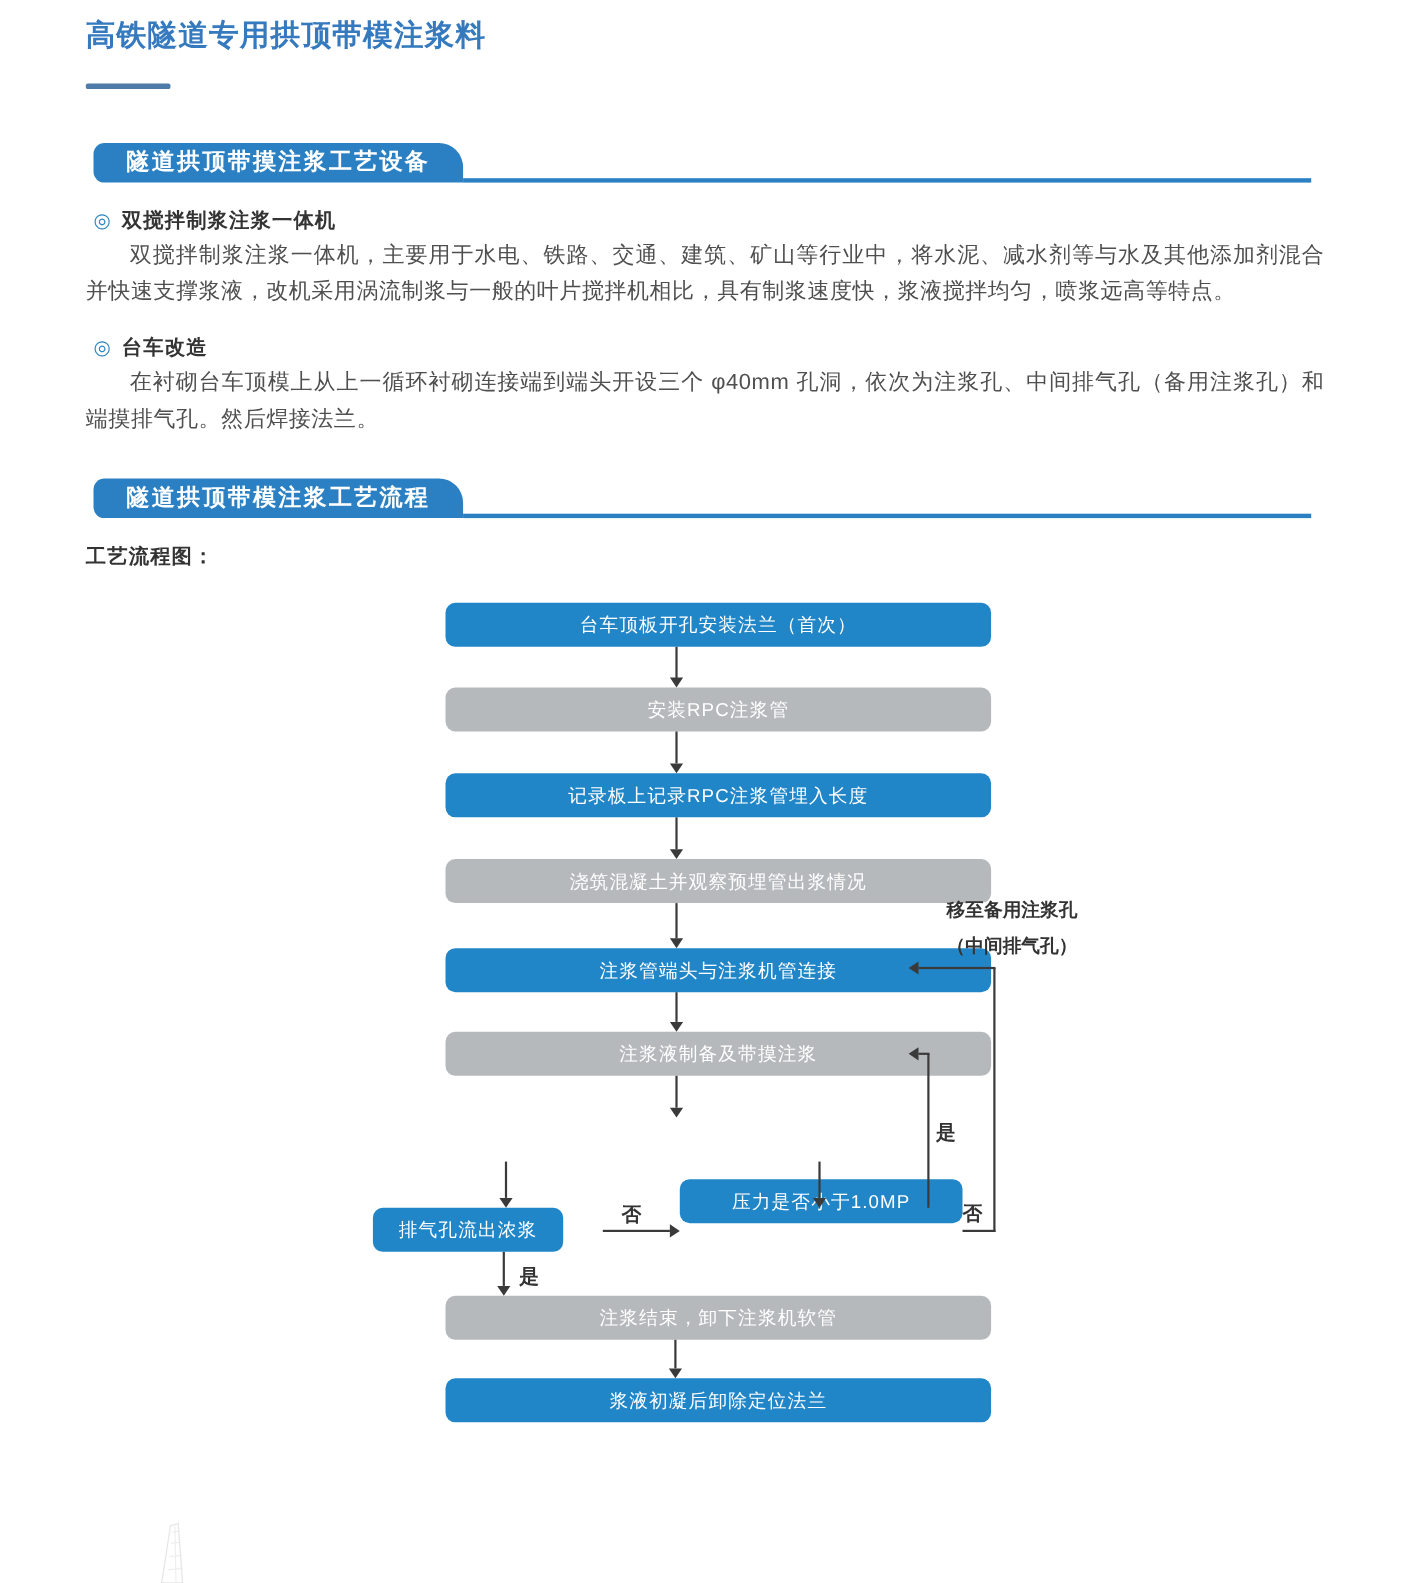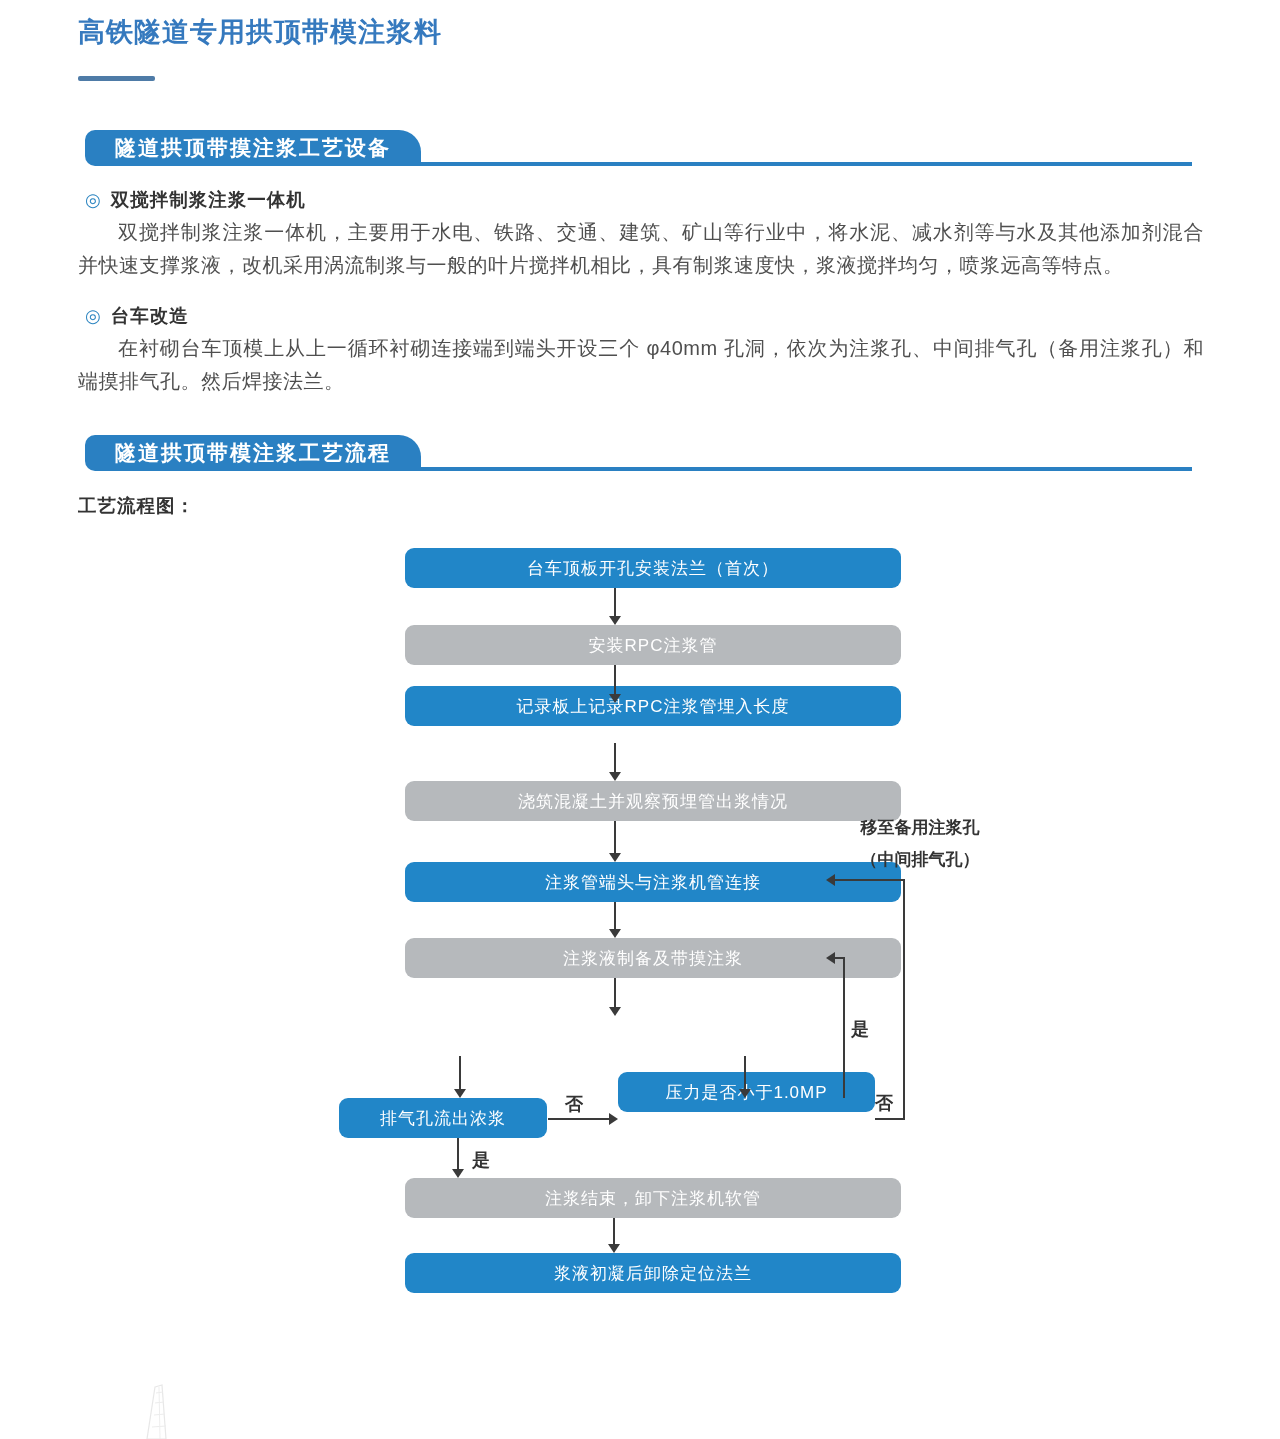--- a/index.html
+++ b/index.html
@@ -70,25 +70,25 @@
     <div class="header-bar">隧道拱顶带模注浆工艺流程</div>
     <div class="header-line"></div>
   </div>
 
   <div class="diagram-label">工艺流程图：</div>
 
   <div class="flow">
 
     <div class="fbox blue" style="left:405px; top:8px;">台车顶板开孔安装法兰（首次）</div>
     <div class="fbox gray" style="left:405px; top:85px;">安装RPC注浆管</div>
-    <div class="fbox blue" style="left:405px; top:146px;">记录板上记录RPC注浆管埋入长度</div>
+    <div class="fbox blue" style="left:405px; top:163px;">记录板上记录RPC注浆管埋入长度</div>
     <div class="fbox gray" style="left:405px; top:241px;">浇筑混凝土并观察预埋管出浆情况</div>
     <div class="fbox gray" style="left:405px; top:398px;">注浆液制备及带摸注浆</div>
     <div class="fbox blue" style="left:405px; top:322px;">注浆管端头与注浆机管连接</div>
-    <div class="fbox blue" style="left:339px; top:558px; width:208px;">排气孔流出浓浆</div>
+    <div class="fbox blue" style="left:339px; top:558px; width:173px;">排气孔流出浓浆</div>
     <div class="fbox blue" style="left:618px; top:532px; width:257px;">压力是否小于1.0MP</div>
     <div class="fbox gray" style="left:405px; top:638px;">注浆结束，卸下注浆机软管</div>
     <div class="fbox blue" style="left:405px; top:713px;">浆液初凝后卸除定位法兰</div>
 
     <div class="vl" style="left:614px; top:48px;  height:29px;"></div>
     <div class="ah-d" style="left:609px; top:76px;"></div>
     <div class="vl" style="left:614px; top:125px; height:29px;"></div>
     <div class="ah-d" style="left:609px; top:154px;"></div>
     <div class="vl" style="left:614px; top:203px; height:29px;"></div>
     <div class="ah-d" style="left:609px; top:232px;"></div>

